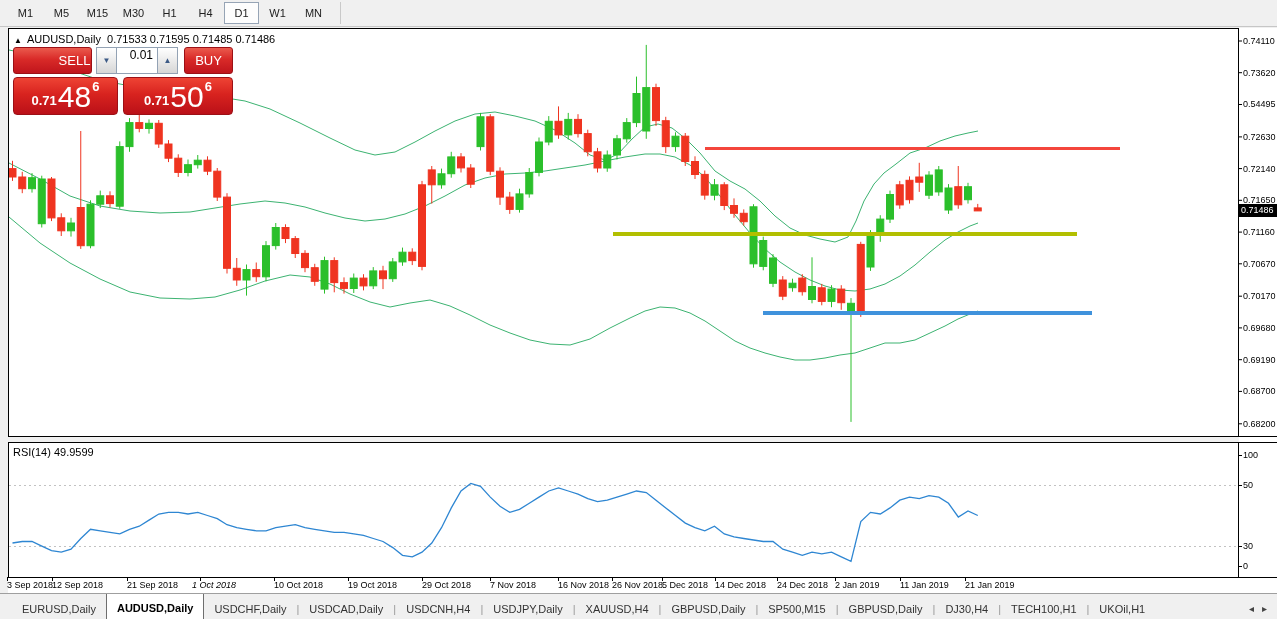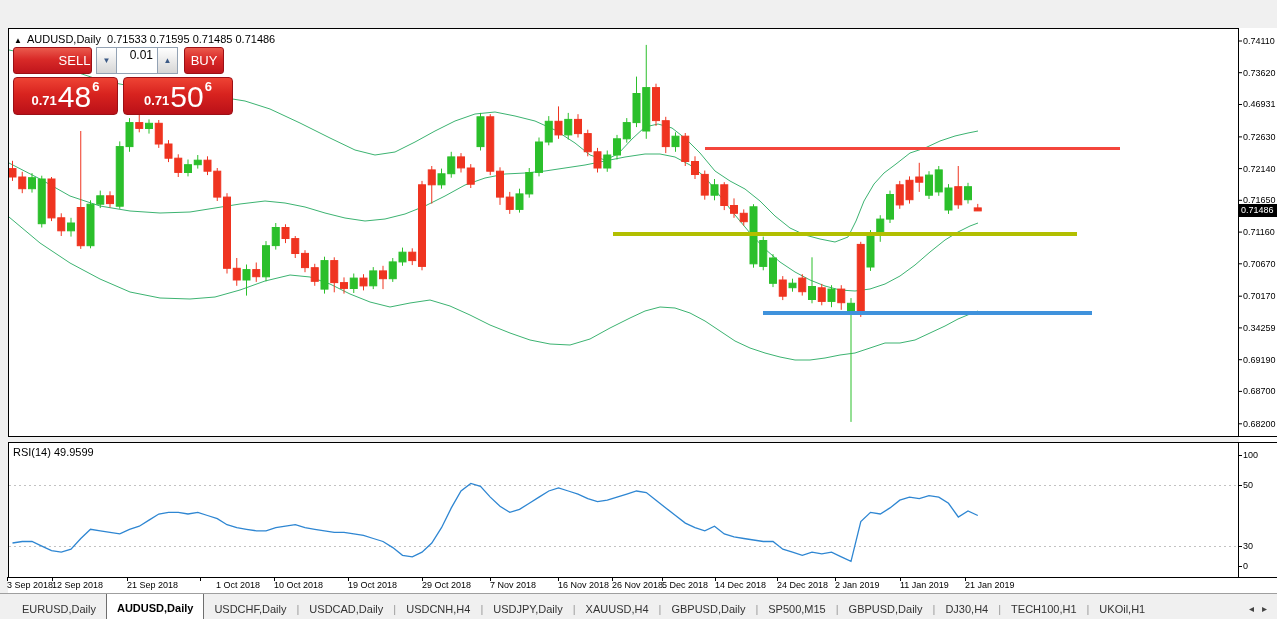--- a/index.html
+++ b/index.html
@@ -20,21 +20,21 @@
   .dlabel{position:absolute;top:580px;font-size:9px;color:#000;z-index:4;white-space:nowrap;}
   #badge{position:absolute;left:1239px;width:37px;height:13px;background:#000;color:#fff;
          font-size:9px;line-height:13px;padding-left:2px;z-index:6;}
   
   #panel{position:absolute;left:13px;top:47px;z-index:10;width:222px;}
   #panel .row1{display:flex;height:27px;}
   .tbtn{height:27px;border:1px solid #9c1016;border-radius:3px;color:#fff;font-size:13px;
         background:linear-gradient(180deg,#ea5a4d 0%,#d92a28 45%,#c0151c 100%);
         display:flex;align-items:center;justify-content:center;box-sizing:border-box;cursor:pointer;}
   #sell-btn{width:79px;margin-right:4px;padding-left:44px;}
-  #buy-btn{width:40px;}
+  #buy-btn{width:49px;}
   .spin{width:21px;height:27px;border:1px solid #93a2b4;background:linear-gradient(180deg,#ffffff,#d6d6d6);
         color:#3c5a86;font-size:8px;display:flex;align-items:center;justify-content:center;box-sizing:border-box;cursor:pointer;}
   #lot{width:40px;height:27px;border:1px solid #93a2b4;border-left:none;border-right:none;background:#fff;
        font-size:12px;text-align:right;padding:0 4px 12px 0;box-sizing:border-box;font-family:"Liberation Sans",sans-serif;}
   #buy-btn{margin-left:6px;}
   .row2{display:flex;margin-top:3px;}
   .bigbox{height:38px;border:1px solid #9c1016;border-radius:4px;color:#fff;
           background:linear-gradient(180deg,#ee4334 0%,#d8231f 45%,#ba1018 100%);
           display:flex;align-items:flex-end;justify-content:center;box-sizing:border-box;cursor:pointer;padding-bottom:2px;}
   #sell-box{width:105px;margin-right:5px;}
@@ -51,20 +51,32 @@
   .tab-sep{display:flex;align-items:center;color:#999;font-size:11px;}
   #tab-arrows{display:flex;align-items:center;padding-right:6px;color:#444;font-size:10px;}
   #tab-arrows span{padding:2px 4px;cursor:pointer;}
   svg{position:absolute;left:0;top:0;z-index:1;}
 </style>
 </head>
 <body>
 
 <div id="screen">
 
+  <div id="toolbar">
+      <div class="tf">M1</div>
+      <div class="tf">M5</div>
+      <div class="tf">M15</div>
+      <div class="tf">M30</div>
+      <div class="tf">H1</div>
+      <div class="tf">H4</div>
+      <div class="tf active">D1</div>
+      <div class="tf">W1</div>
+      <div class="tf">MN</div>
+      <div class="tb-sep"></div>
+    </div>
 
   <svg id="cv" width="1277" height="619">
       <defs>
         <clipPath id="cm">
           <rect x="9" y="29" width="1228" height="406"></rect>
         </clipPath>
         <clipPath id="cr">
           <rect x="9" y="443" width="1228" height="133"></rect>
         </clipPath>
       </defs>
@@ -349,43 +361,43 @@
     </div>
   </div>
 
   <div id="rsi-title">RSI(14) 49.9599</div>
 
   <div id="badge" style="top: 204px;">0.71486</div>
 
   <div id="paxis">
       <span class="plabel" style="top: 36px;">0.74110</span>
       <span class="plabel" style="top: 68px;">0.73620</span>
-      <span class="plabel" style="top: 99px;">0.46931</span>
+      <span class="plabel" style="top: 99px;">0.54495</span>
       <span class="plabel" style="top: 132px; text-align: center;">0.72630</span>
       <span class="plabel" style="top: 164px;">0.72140</span>
       <span class="plabel" style="top: 195px;">0.71650</span>
       <span class="plabel" style="top: 227px;">0.71160</span>
       <span class="plabel" style="top: 259px;">0.70670</span>
       <span class="plabel" style="top: 291px;">0.70170</span>
-      <span class="plabel" style="top: 323px;">0.34259</span>
+      <span class="plabel" style="top: 323px;">0.69680</span>
       <span class="plabel" style="top: 355px;">0.69190</span>
       <span class="plabel" style="top: 386px;">0.68700</span>
       <span class="plabel" style="top: 419px;">0.68200</span>
     </div>
   <div id="raxis">
       <span class="plabel" style="top: 450px;">100</span>
       <span class="plabel" style="top: 480px;">50</span>
       <span class="plabel" style="top: 541px;">30</span>
       <span class="plabel" style="top: 561px;">0</span>
     </div>
   <div id="daxis">
       <span class="dlabel" style="left: 7px;">3 Sep 2018</span>
       <span class="dlabel" style="left: 52px;">12 Sep 2018</span>
       <span class="dlabel" style="left: 127px;">21 Sep 2018</span>
-      <span class="dlabel" style="left: 216px;">1 Oct 2018</span>
+      <span class="dlabel" style="left: 192px; font-style: italic;">1 Oct 2018</span>
       <span class="dlabel" style="left: 274px;">10 Oct 2018</span>
       <span class="dlabel" style="left: 348px;">19 Oct 2018</span>
       <span class="dlabel" style="left: 422px;">29 Oct 2018</span>
       <span class="dlabel" style="left: 490px;">7 Nov 2018</span>
       <span class="dlabel" style="left: 558px;">16 Nov 2018</span>
       <span class="dlabel" style="left: 612px;">26 Nov 2018</span>
       <span class="dlabel" style="left: 662px;">5 Dec 2018</span>
       <span class="dlabel" style="left: 715px;">14 Dec 2018</span>
       <span class="dlabel" style="left: 777px;">24 Dec 2018</span>
       <span class="dlabel" style="left: 835px;">2 Jan 2019</span>

